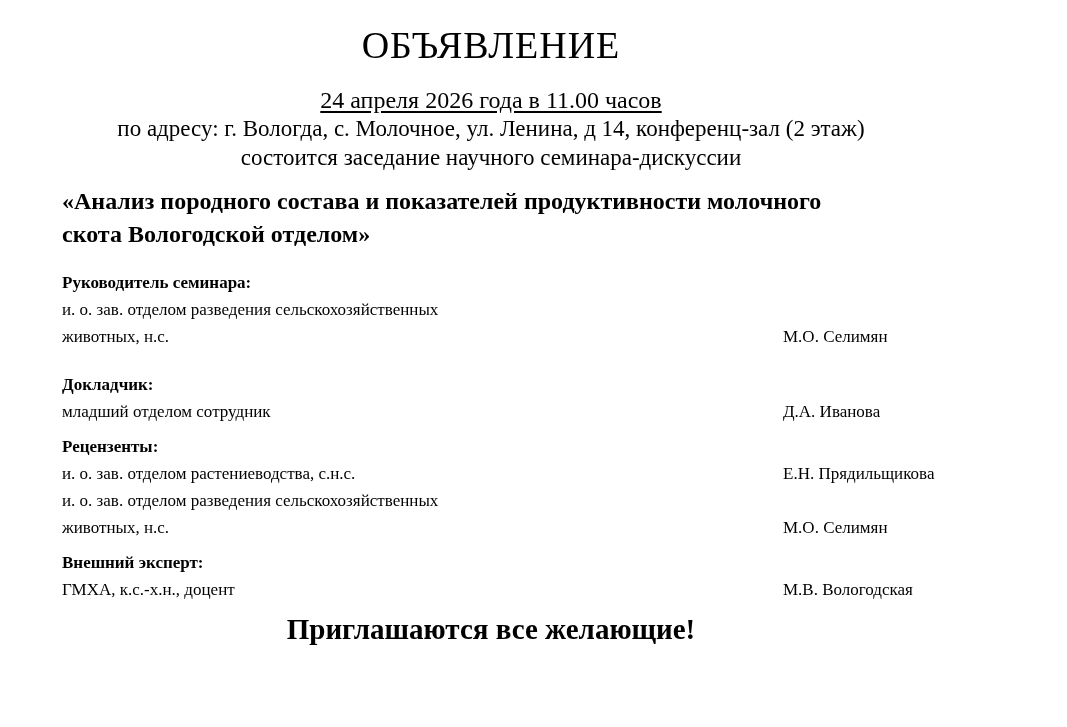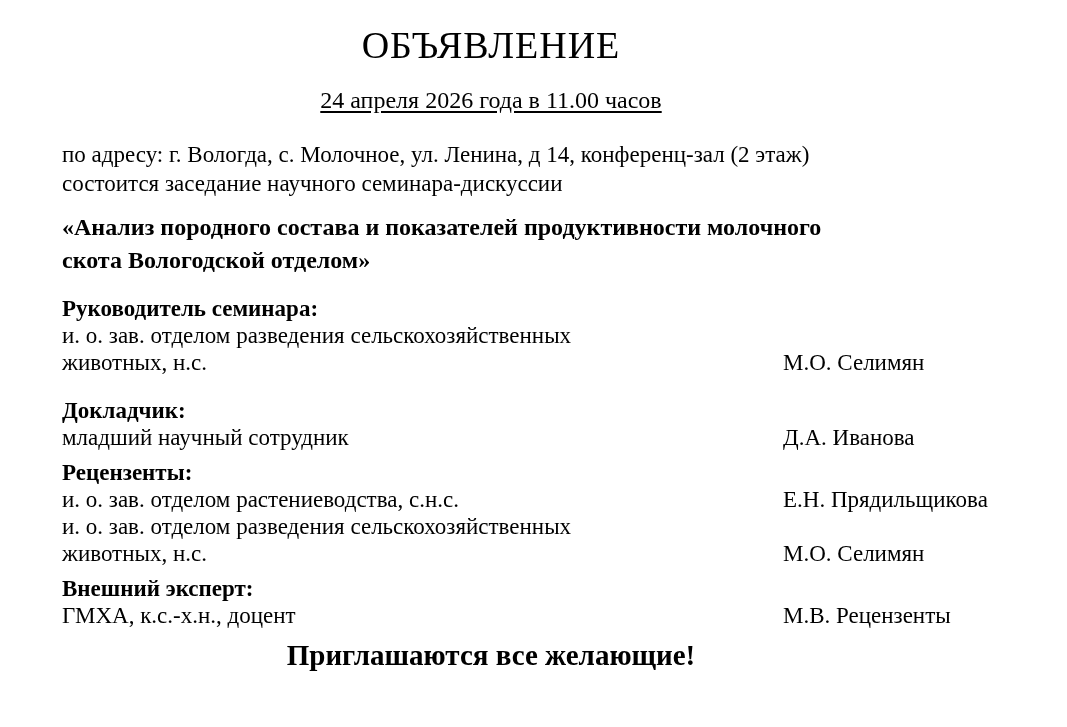--- a/index.html
+++ b/index.html
@@ -28,32 +28,32 @@
   }
   .doc-date {
     text-align: center;
     font-size: 24px;
     line-height: 28px;
     margin-top: 18px;
     text-decoration: underline;
     text-underline-offset: 3px;
   }
   .doc-intro {
+    text-align: center;
     font-size: 23px;
     line-height: 29px;
-    margin-top: 26px;
   }
   .doc-topic {
     font-size: 24px;
     font-weight: bold;
     line-height: 33px;
     margin-top: 13px;
   }
   .sections {
-    font-size: 23px;
+    font-size: 17px;
     line-height: 27px;
     margin-top: 12px;
   }
   .section-label {
     font-weight: bold;
   }
   .entry {
     display: flex;
     align-items: flex-end;
   }
@@ -105,21 +105,21 @@
           <div>животных, н.с.</div>
         </div>
         <div class="name">М.О. Селимян</div>
       </div>
     </div>
 
     <div class="section section-2">
       <div class="section-label">Докладчик:</div>
       <div class="entry">
         <div class="role">
-          <div>младший научный сотрудник</div>
+          <div>младший отделом сотрудник</div>
         </div>
         <div class="name">Д.А. Иванова</div>
       </div>
     </div>
 
     <div class="section section-3">
       <div class="section-label">Рецензенты:</div>
       <div class="entry">
         <div class="role">
           <div>и. о. зав. отделом растениеводства, с.н.с.</div>
@@ -134,21 +134,21 @@
         <div class="name">М.О. Селимян</div>
       </div>
     </div>
 
     <div class="section section-4">
       <div class="section-label">Внешний эксперт:</div>
       <div class="entry">
         <div class="role">
           <div>ГМХА, к.с.-х.н., доцент</div>
         </div>
-        <div class="name">М.В. Рецензенты</div>
+        <div class="name">М.В. Вологодская</div>
       </div>
     </div>
 
   </div>
 
   <div class="doc-footer">Приглашаются все желающие!</div>
 
 </div>
 
 </body></html>

